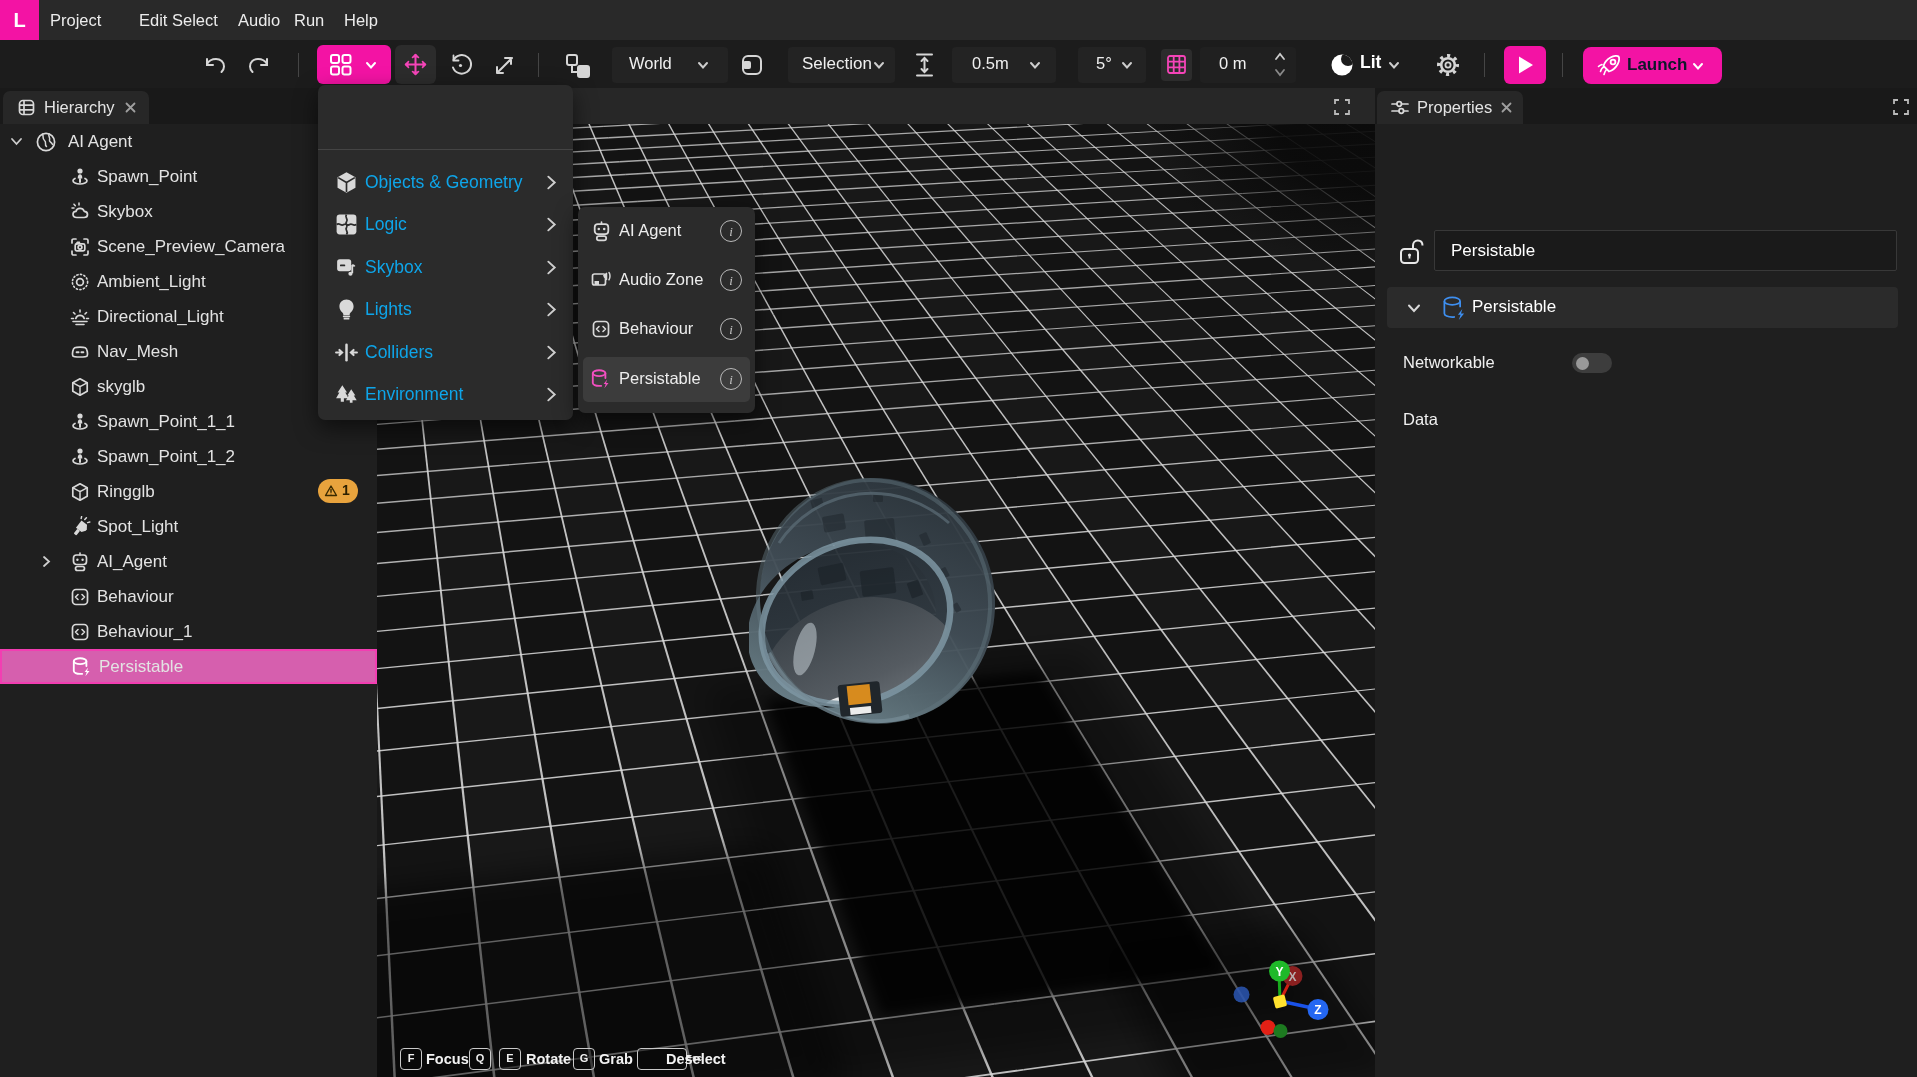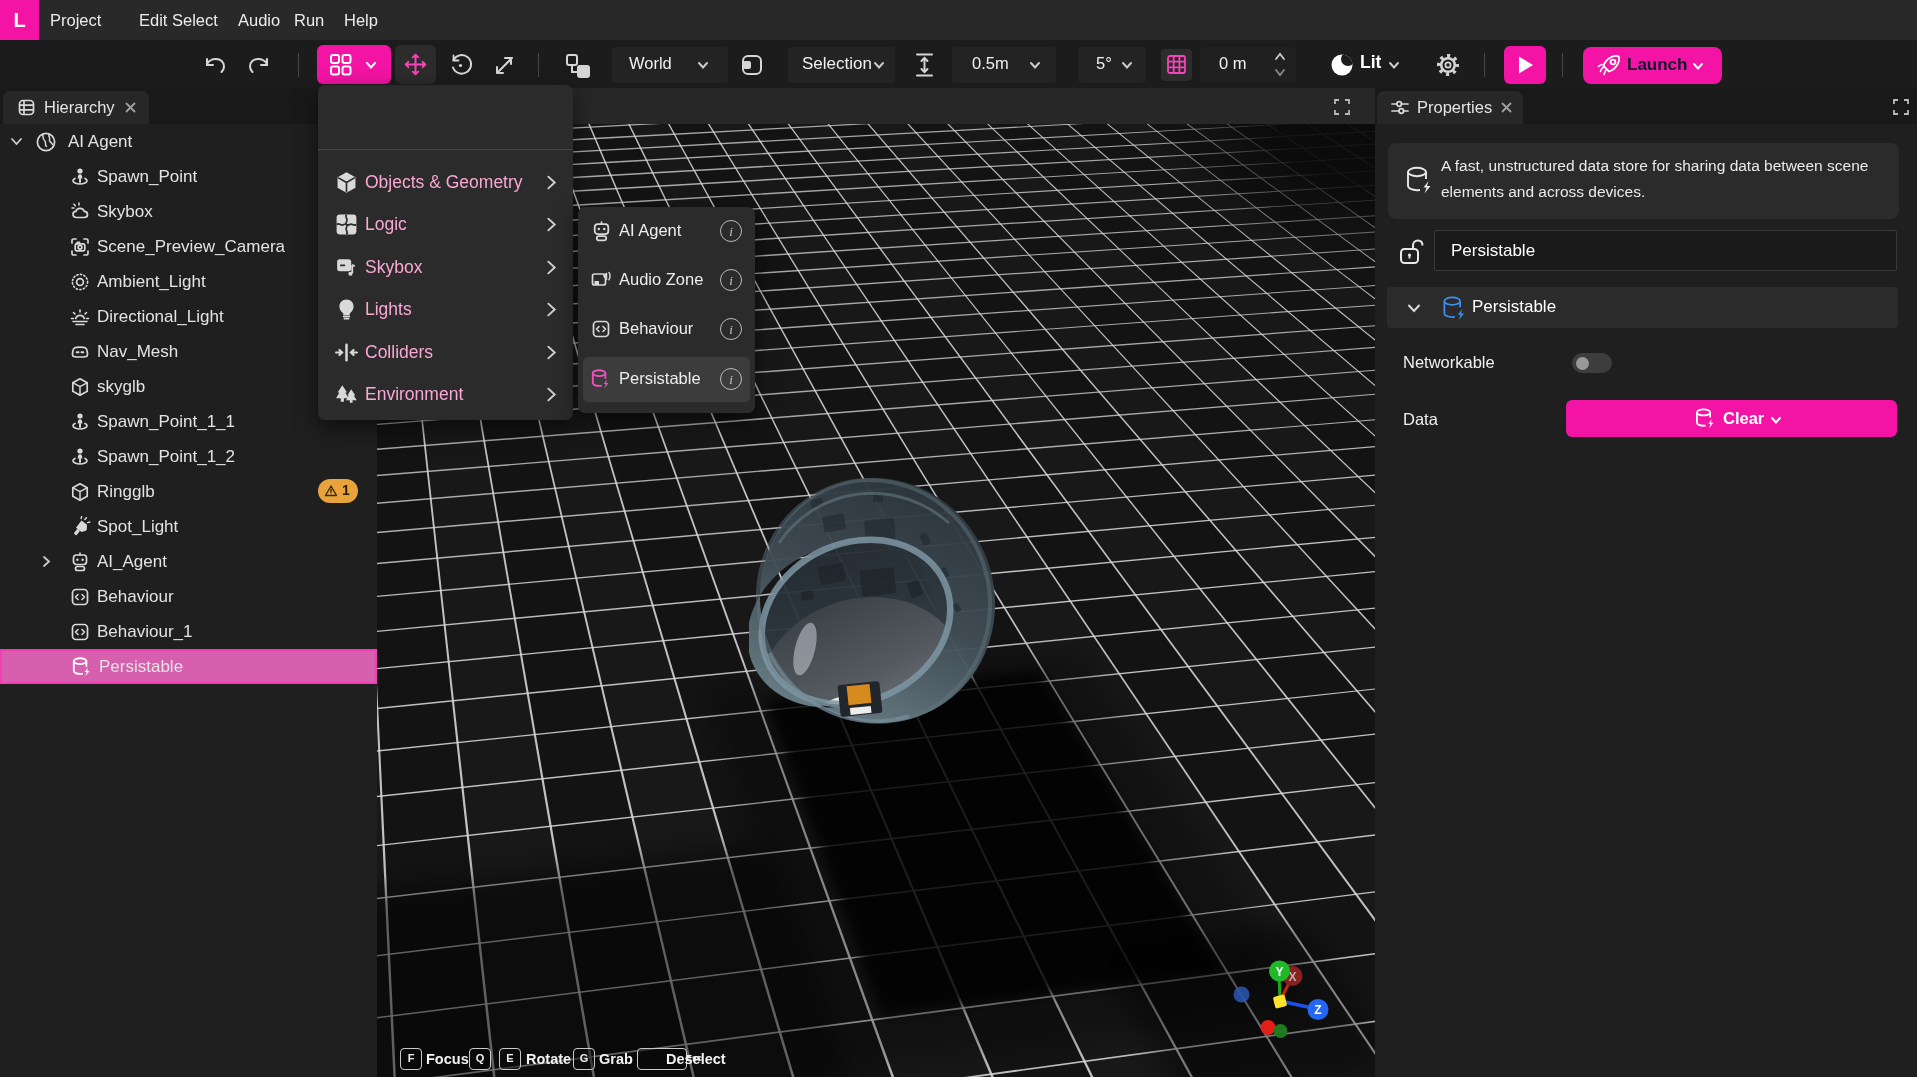--- a/index.html
+++ b/index.html
@@ -26,21 +26,21 @@
   .trow .lbl{position:absolute;top:8px;white-space:nowrap;}
   .ticon{position:absolute;top:7px;}
   
   #viewport{position:absolute;left:377px;top:88px;width:998px;height:989px;background:#131313;overflow:hidden;z-index:5;}
   #vheader{position:absolute;left:0;top:0;width:998px;height:36px;background:#272727;}
   .vign{position:absolute;pointer-events:none;}
   
   #menu1{position:absolute;left:318px;top:85px;width:255px;height:335px;background:#2b2b2b;border-radius:7px;
      box-shadow:0 8px 22px rgba(0,0,0,.55);z-index:40;}
   #search{position:absolute;left:10px;top:12px;width:234px;height:39px;background:#3d3d3d;border-radius:6px;}
-  .m1row{position:absolute;left:0;width:255px;height:42px;color:#f9a8d4;font-size:17.5px;}
+  .m1row{position:absolute;left:0;width:255px;height:42px;color:#0ea5e9;font-size:17.5px;}
   #menu2{position:absolute;left:578px;top:207px;width:177px;height:206px;background:#2b2b2b;border-radius:7px;
      box-shadow:0 8px 22px rgba(0,0,0,.55);z-index:40;}
   .m2row{position:absolute;left:5px;width:167px;height:45px;color:#ededed;font-size:16.5px;}
   .info{position:absolute;width:22px;height:22px;border:1.5px solid #b9b9b9;border-radius:50%;color:#c5c5c5;
      font-size:13px;text-align:center;line-height:21px;font-family:"Liberation Serif",serif;font-style:italic;}
   #infocard{position:absolute;left:13px;top:55px;width:511px;height:76px;background:#2b2b2b;border-radius:8px;
      color:#eaeaea;font-size:15.5px;}
   #namefield{position:absolute;left:59px;top:142px;width:463px;height:41px;background:#1a1a1a;border:1px solid #383838;border-radius:2px;
      color:#fff;font-size:17px;line-height:39px;padding-left:16px;}
   #sechdr{position:absolute;left:12px;top:199px;width:511px;height:41px;background:#2b2b2b;border-radius:4px;color:#fff;font-size:17px;}
@@ -920,29 +920,20 @@
     </svg>
     <span style="position:absolute;left:40px;top:7px;">Properties</span>
     <svg style="position:absolute;left:123px;top:10px;" width="13" height="13" viewBox="0 0 13 13" stroke="#9f9f9f" stroke-width="1.8" stroke-linecap="round">
         <path d="M2.5 2.5 L10.5 10.5 M10.5 2.5 L2.5 10.5"></path>
       </svg>
   </div>
   <svg style="position:absolute;left:518px;top:11px;" width="16" height="16" viewBox="0 0 16 16" fill="none" stroke="#b9b9b9" stroke-width="1.8">
     <path d="M1 5 V1 H5 M11 1 H15 V5 M15 11 V15 H11 M5 15 H1 V11"></path>
   </svg>
 
-  <div id="infocard">
-    <svg style="position:absolute;left:16px;top:22px;" width="30" height="32" viewBox="0 0 30 32" fill="none" stroke="#e8e8e8" stroke-width="1.9">
-      <ellipse cx="13" cy="7" rx="9" ry="4.2"></ellipse>
-      <path d="M4 7 V21 C4 23.3 8 25.2 13 25.2 C14 25.2 15 25.1 16 25 M22 7 V14"></path>
-      <path d="M24.5 16 L19.5 22.5 L22.5 22.5 L20.5 28.5 L26.5 21 L23 21 Z" fill="#e8e8e8" stroke="none"></path>
-    </svg>
-    <div style="position:absolute;left:53px;top:14px;">A fast, unstructured data store for sharing data between scene</div>
-    <div style="position:absolute;left:53px;top:40px;">elements and across devices.</div>
-  </div>
 
   <svg style="position:absolute;left:23px;top:150px;" width="26" height="30" viewBox="0 0 26 30" fill="none" stroke="#e8e8e8" stroke-width="2">
     <rect x="3" y="11" width="17" height="14" rx="3.5"></rect>
     <path d="M15 11 V7.5 C15 4.5 17 2.5 19.8 2.5 C22.6 2.5 24.5 4.5 24.5 7.5"></path>
     <circle cx="11.5" cy="17" r="1.6" fill="#e8e8e8" stroke="none"></circle>
     <path d="M11.5 17.5 V20.5" stroke-width="1.8"></path>
   </svg>
   <div id="namefield">Persistable</div>
 
   <div id="sechdr">
@@ -956,31 +947,20 @@
     </svg>
     <span style="position:absolute;left:85px;top:10px;">Persistable</span>
   </div>
 
   <div class="rlabel" style="top:265px;">Networkable</div>
   <div style="position:absolute;left:197px;top:265px;width:40px;height:20px;border-radius:10px;background:#3d3d3d;">
     <div style="position:absolute;left:4px;top:3.5px;width:13px;height:13px;border-radius:50%;background:#999;"></div>
   </div>
 
   <div class="rlabel" style="top:322px;">Data</div>
-  <div id="clearbtn">
-    <svg style="position:absolute;left:128px;top:7px;" width="22" height="24" viewBox="0 0 30 32" fill="none" stroke="#fff" stroke-width="2.4">
-      <ellipse cx="13" cy="7" rx="9" ry="4.2"></ellipse>
-      <path d="M4 7 V21 C4 23.3 8 25.2 13 25.2 C14 25.2 15 25.1 16 25 M22 7 V14"></path>
-      <path d="M24.5 16 L19.5 22.5 L22.5 22.5 L20.5 28.5 L26.5 21 L23 21 Z" fill="#fff" stroke="none"></path>
-    </svg>
-    <span style="position:absolute;left:157px;top:9px;font-size:16.5px;font-weight:bold;">Clear</span>
-    <svg class="chev" style="left:203px;top:13px;" viewBox="0 0 14 14" fill="none" stroke="#fff" stroke-width="2" stroke-linecap="round">
-        <path d="M3 5 L7 9.5 L11 5"></path>
-      </svg>
-  </div>
 </div>
 
 <div id="menu1">
   <div style="position:absolute;left:0;top:64px;width:255px;height:1px;background:#444;"></div>
   <div id="m1rows">
       <div class="m1row" style="top:76px;">
         <span style="position:absolute;left:16px;top:9px;">
           <svg width="25" height="25" viewBox="0 0 24 24">
             <path d="M12 2.2 L20.6 7 V17 L12 21.8 L3.4 17 V7 Z" fill="#d9d9d9"></path>
             <path d="M12 12 L20 7.3 M12 12 L4 7.3 M12 12 V21" stroke="#2b2b2b" stroke-width="1.6"></path>

